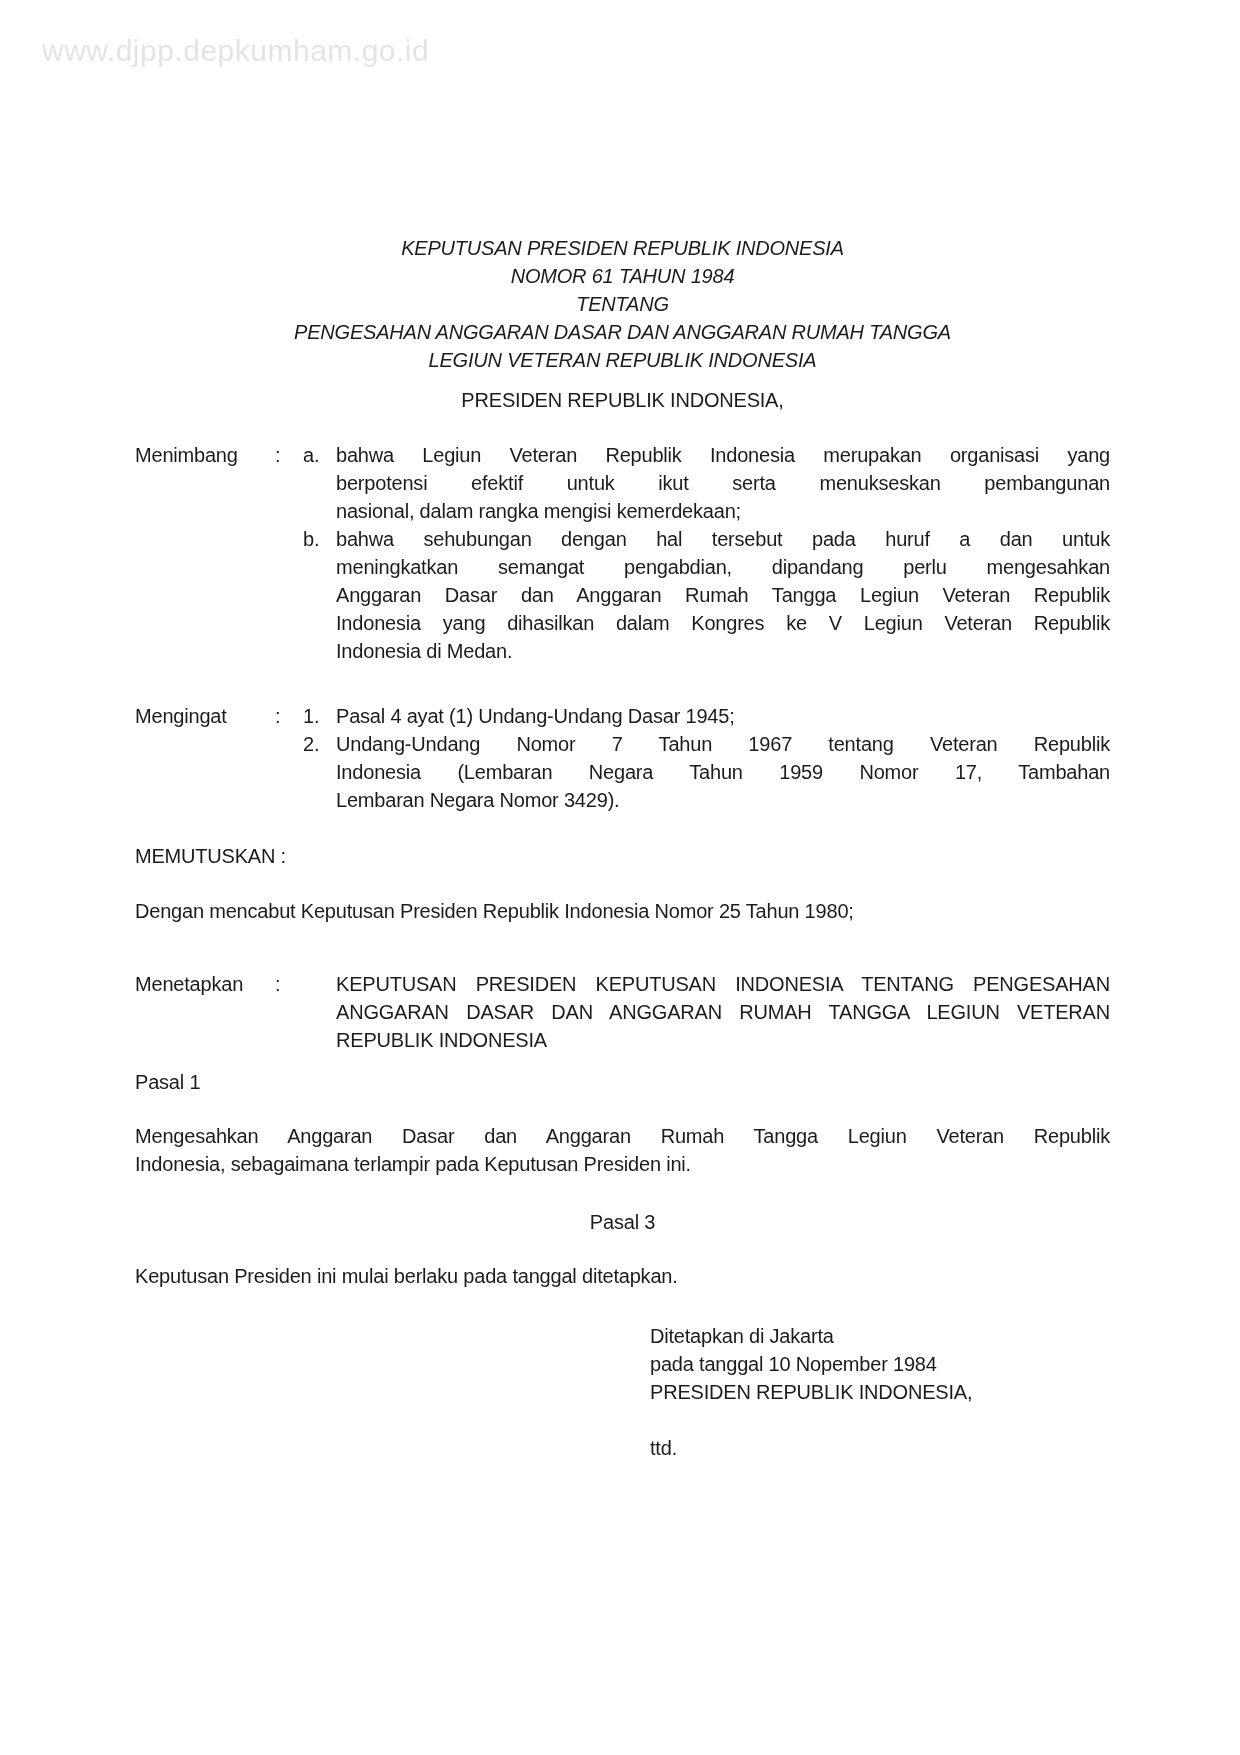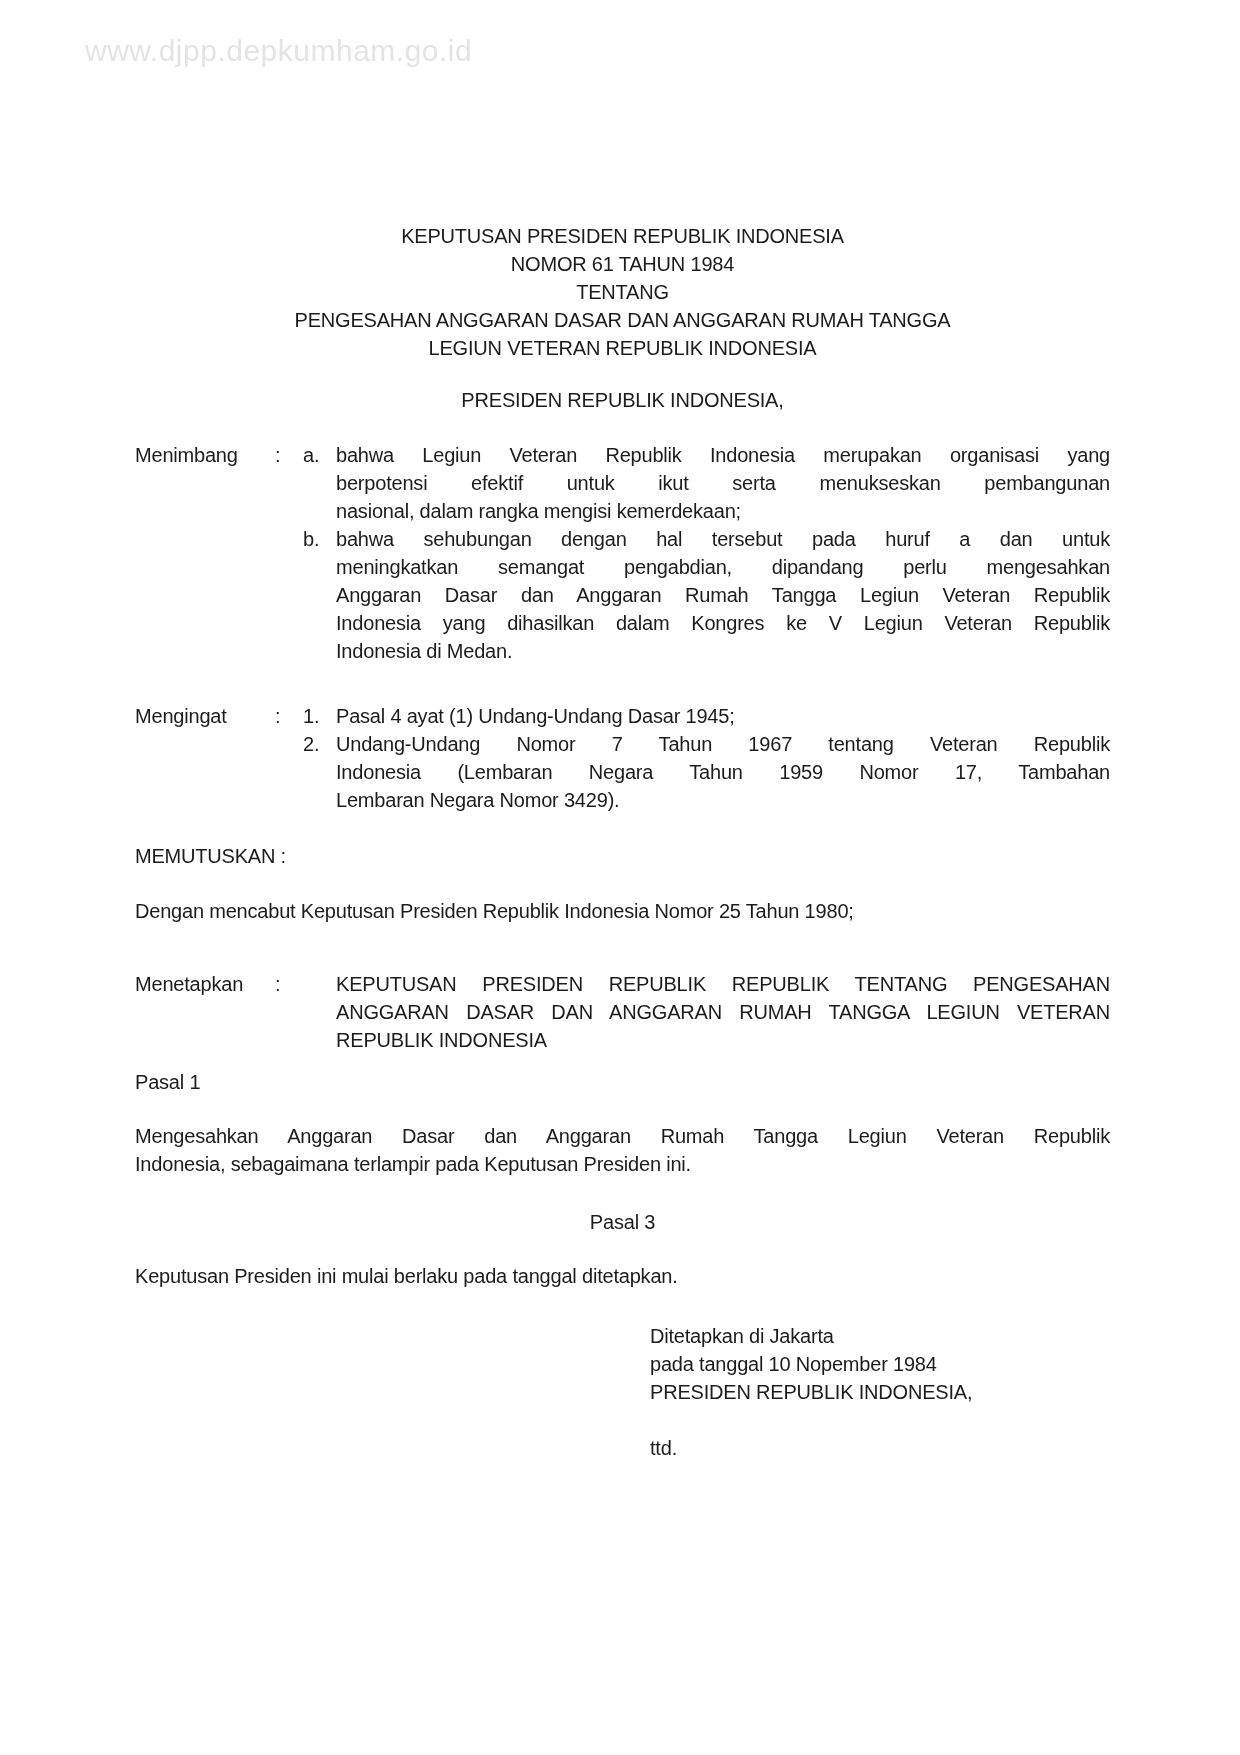--- a/index.html
+++ b/index.html
@@ -21,28 +21,27 @@
   }
   .watermark {
     position: absolute;
     top: 34px;
     left: 42px;
     font-size: 30px;
     line-height: 34px;
     color: #e4e4e4;
     letter-spacing: 0.5px;
     user-select: none;
-    margin-left: 43px;
   }
   .content-abs {
     position: absolute;
     left: 135px;
     width: 975px;
   }
-  .title-block   { top: 222px;  text-align: center; }
+  .title-block   { top: 234px;  text-align: center; font-style: italic; }
   .salutation    { top: 386px;  text-align: center; }
   .sec-menimbang { top: 441px;  }
   .sec-mengingat { top: 702px;  }
   .memutuskan    { top: 842px;  }
   .revocation    { top: 897px;  }
   .sec-menetapkan{ top: 952px; margin-top: 18px;  }
   .pasal1-head   { top: 1068px; }
   .pasal1-body   { top: 1122px; }
   .pasal2-head   { top: 1208px; text-align: center; }
   .pasal2-body   { top: 1262px; }
@@ -137,21 +136,21 @@
   </div>
 
   <div class="content-abs memutuskan">MEMUTUSKAN :</div>
 
   <div class="content-abs revocation">Dengan mencabut Keputusan Presiden Republik Indonesia Nomor 25 Tahun 1980;</div>
 
   <div class="content-abs sec-menetapkan entry">
     <div>Menetapkan</div>
     <div class="colon">:</div>
     <div class="indented justify">
-        <div class="ln">KEPUTUSAN  PRESIDEN  REPUBLIK  REPUBLIK  TENTANG  PENGESAHAN</div>
+        <div class="ln">KEPUTUSAN  PRESIDEN  KEPUTUSAN  INDONESIA  TENTANG  PENGESAHAN</div>
         <div class="ln">ANGGARAN  DASAR  DAN  ANGGARAN  RUMAH  TANGGA  LEGIUN  VETERAN</div>
         <div class="ln">REPUBLIK INDONESIA</div>
       </div>
   </div>
 
   <div class="content-abs pasal1-head">Pasal  1</div>
 
   <div class="content-abs pasal1-body justify">
       <div class="ln">Mengesahkan  Anggaran  Dasar  dan  Anggaran  Rumah  Tangga  Legiun  Veteran  Republik</div>
       <div class="ln">Indonesia, sebagaimana terlampir pada Keputusan Presiden ini.</div>

